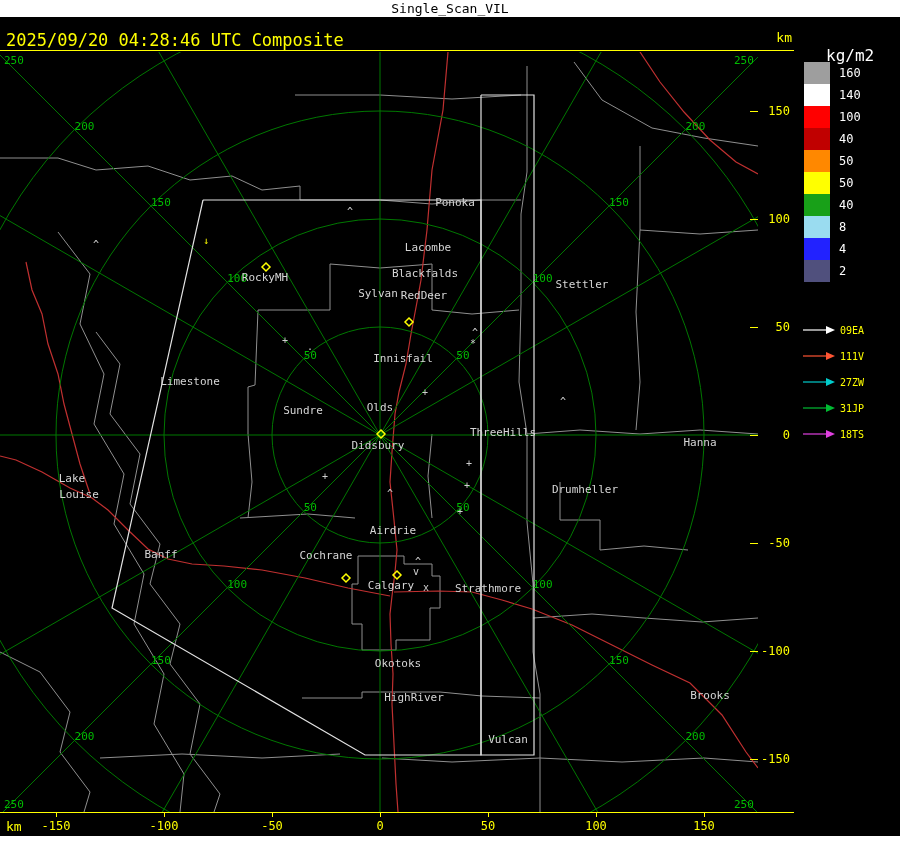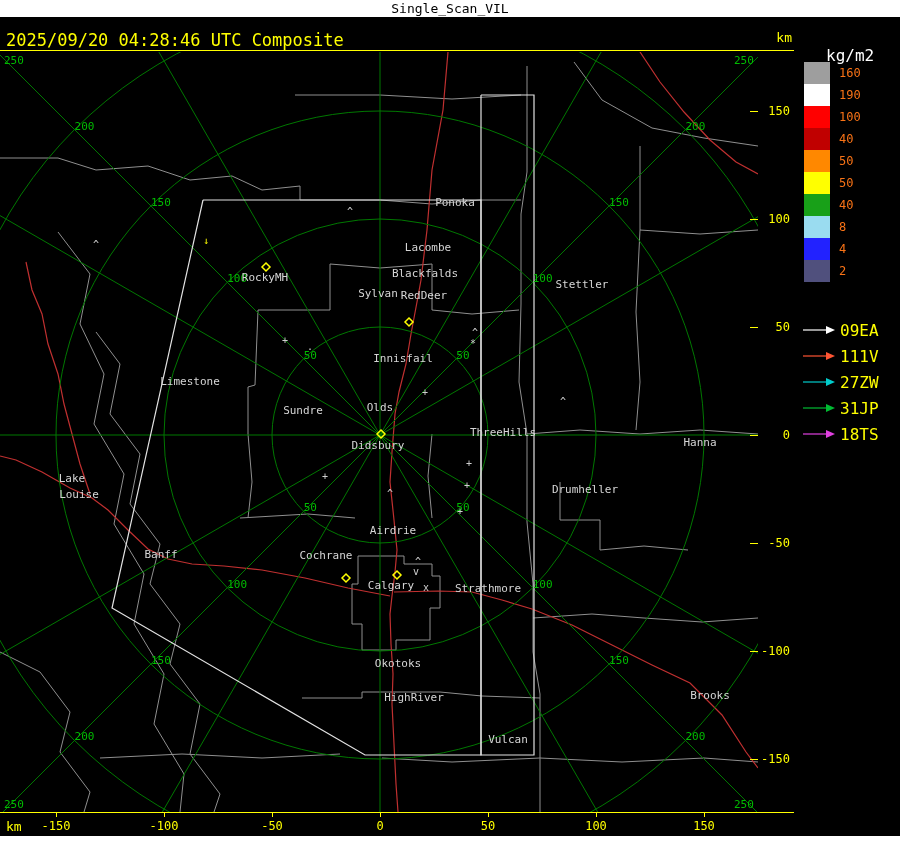--- a/index.html
+++ b/index.html
@@ -22,24 +22,24 @@
   .rtick-mark { position:absolute; left:750px; width:8px; height:1px; background:#ffff00; }
   .rtick-label { position:absolute; left:756px; width:34px; text-align:right; color:#ffff00; font-size:12px; }
   .btick-mark { position:absolute; top:813px; width:1px; height:4px; background:#ffff00; }
   .btick-label { position:absolute; top:819px; width:40px; text-align:center; color:#ffff00; font-size:12px; }
   .km-bottom { position:absolute; top:819px; left:6px; color:#ffff00; font-size:13px; }
   .right-panel { position:absolute; top:17px; left:800px; width:100px; height:819px; background:#000; }
   .cb-unit { position:absolute; top:29px; left:26px; color:#ffffff; font-size:16px; }
   .cb { position:absolute; top:45px; left:4px; }
   .cb-row { display:flex; align-items:center; height:22px; }
   .cb-swatch { width:26px; height:22px; }
-  .cb-label { margin-left:9px; color:#f97316; font-size:12px; }
+  .cb-label { margin-left:9px; color:#ffffff; font-size:12px; }
   .arrows { position:absolute; top:300px; left:2px; }
   .ar-row { display:flex; align-items:center; height:26px; }
-  .ar-label { margin-left:4px; color:#ffff00; font-size:16px; }
+  .ar-label { margin-left:4px; color:#ffff00; font-size:10px; }
   .bottom-strip { position:absolute; top:836px; left:0; width:900px; height:5px; background:#ffffff; }
 </style>
 </head>
 <body>
 
 <div class="screen">
   <div class="titlebar">Single_Scan_VIL</div>
   <div class="timestamp">2025/09/20 04:28:46 UTC Composite</div>
   <div class="km-top">km</div>
   <div class="rule rule-top"></div>
@@ -201,21 +201,21 @@
 
   <div class="right-panel">
     <div class="cb-unit">kg/m2</div>
     <div class="cb">
         <div class="cb-row">
           <div class="cb-swatch" style="background: rgb(158, 158, 158);"></div>
           <div class="cb-label">160</div>
         </div>
         <div class="cb-row">
           <div class="cb-swatch" style="background: rgb(255, 255, 255);"></div>
-          <div class="cb-label">190</div>
+          <div class="cb-label">140</div>
         </div>
         <div class="cb-row">
           <div class="cb-swatch" style="background: rgb(255, 0, 0);"></div>
           <div class="cb-label">100</div>
         </div>
         <div class="cb-row">
           <div class="cb-swatch" style="background: rgb(192, 0, 0);"></div>
           <div class="cb-label">40</div>
         </div>
         <div class="cb-row">

